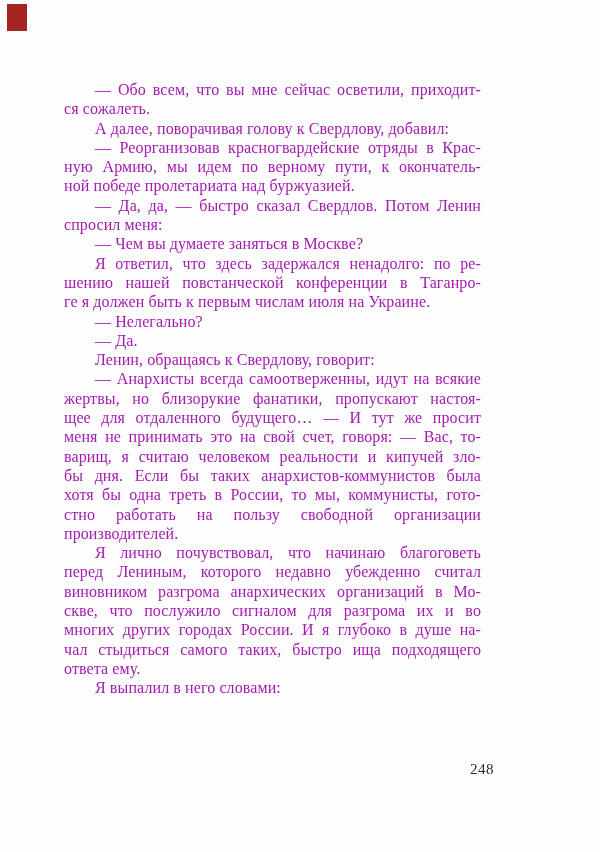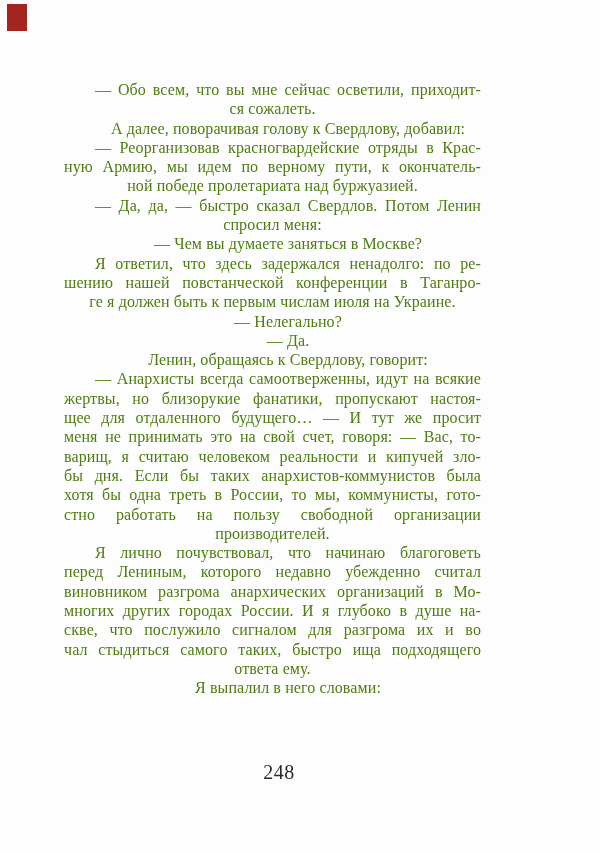--- a/index.html
+++ b/index.html
@@ -34,39 +34,39 @@
     height: 19.3px;
     text-align: justify;
     overflow: hidden;
   }
   .line::after {
     content: "";
     display: inline-block;
     width: 100%;
     height: 0;
   }
-  .line.last { text-align: center; }
+  .line.last { text-align: left; }
   .line.last::after { content: none; }
   .line.indent { text-indent: 31px; }
   .page-number {
     position: absolute;
     left: 64px;
     top: 761px;
     width: 430px;
-    text-align: center;
-    font-size: 20px;
+    text-align: right;
+    font-size: 15px;
     letter-spacing: 0.5px;
   }
 </style>
 </head>
 <body style="background: rgb(253, 253, 253);">
 
 <div class="page">
   <div class="marker" style="background: rgb(164, 36, 32);"></div>
-  <div class="text-block" style="color: #4d7c0f;">
+  <div class="text-block" style="color: #a21caf;">
       <div class="line indent">— Обо всем, что вы мне сейчас осветили, приходит-</div>
       <div class="line last">ся сожалеть.</div>
       <div class="line indent last">А далее, поворачивая голову к Свердлову, добавил:</div>
       <div class="line indent">— Реорганизовав красногвардейские отряды в Крас-</div>
       <div class="line">ную Армию, мы идем по верному пути, к окончатель-</div>
       <div class="line last">ной победе пролетариата над буржуазией.</div>
       <div class="line indent">— Да, да, — быстро сказал Свердлов. Потом Ленин</div>
       <div class="line last">спросил меня:</div>
       <div class="line indent last">— Чем вы думаете заняться в Москве?</div>
       <div class="line indent">Я ответил, что здесь задержался ненадолго: по ре-</div>
@@ -80,20 +80,20 @@
       <div class="line">щее для отдаленного будущего… — И тут же просит</div>
       <div class="line">меня не принимать это на свой счет, говоря: — Вас, то-</div>
       <div class="line">варищ, я считаю человеком реальности и кипучей зло-</div>
       <div class="line">бы дня. Если бы таких анархистов-коммунистов была</div>
       <div class="line">хотя бы одна треть в России, то мы, коммунисты, гото-</div>
       <div class="line">стно работать на пользу свободной организации</div>
       <div class="line last">производителей.</div>
       <div class="line indent">Я лично почувствовал, что начинаю благоговеть</div>
       <div class="line">перед Лениным, которого недавно убежденно считал</div>
       <div class="line">виновником разгрома анархических организаций в Мо-</div>
+      <div class="line">скве, что послужило сигналом для разгрома их и во</div>
       <div class="line">многих других городах России. И я глубоко в душе на-</div>
-      <div class="line">скве, что послужило сигналом для разгрома их и во</div>
       <div class="line">чал стыдиться самого таких, быстро ища подходящего</div>
       <div class="line last">ответа ему.</div>
       <div class="line indent last">Я выпалил в него словами:</div>
     </div>
   <div class="page-number" style="color: rgb(43, 43, 43);">248</div>
 </div>
 
 </body></html>

